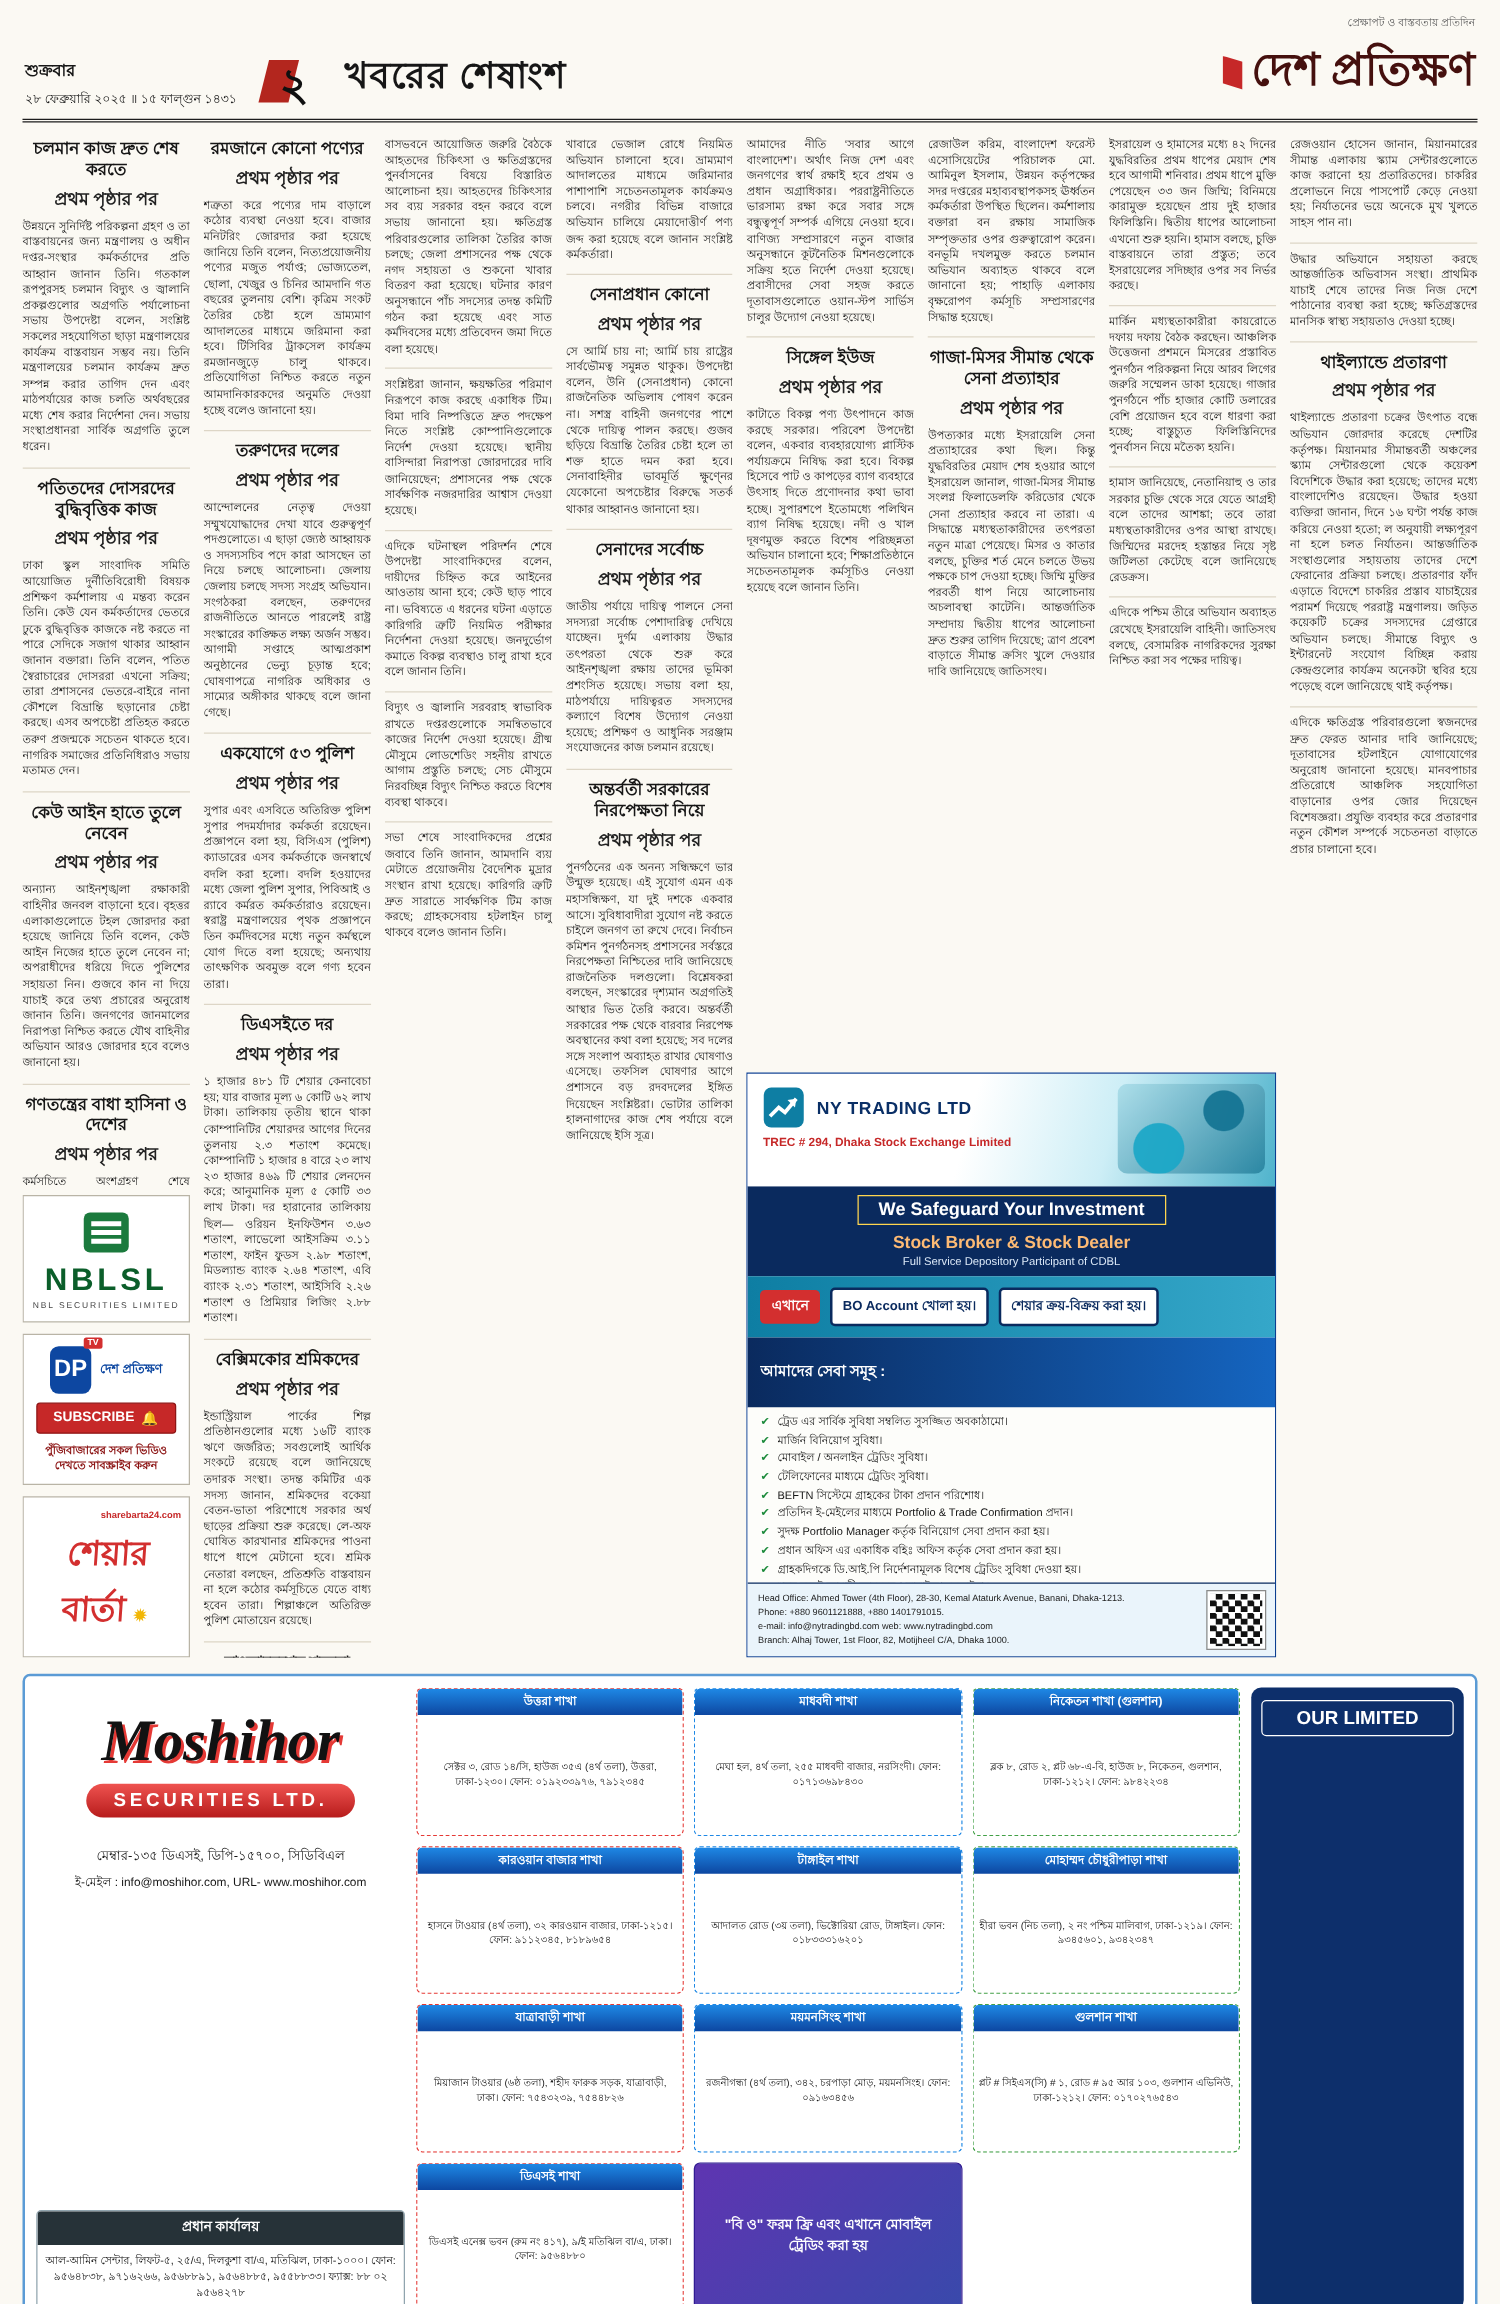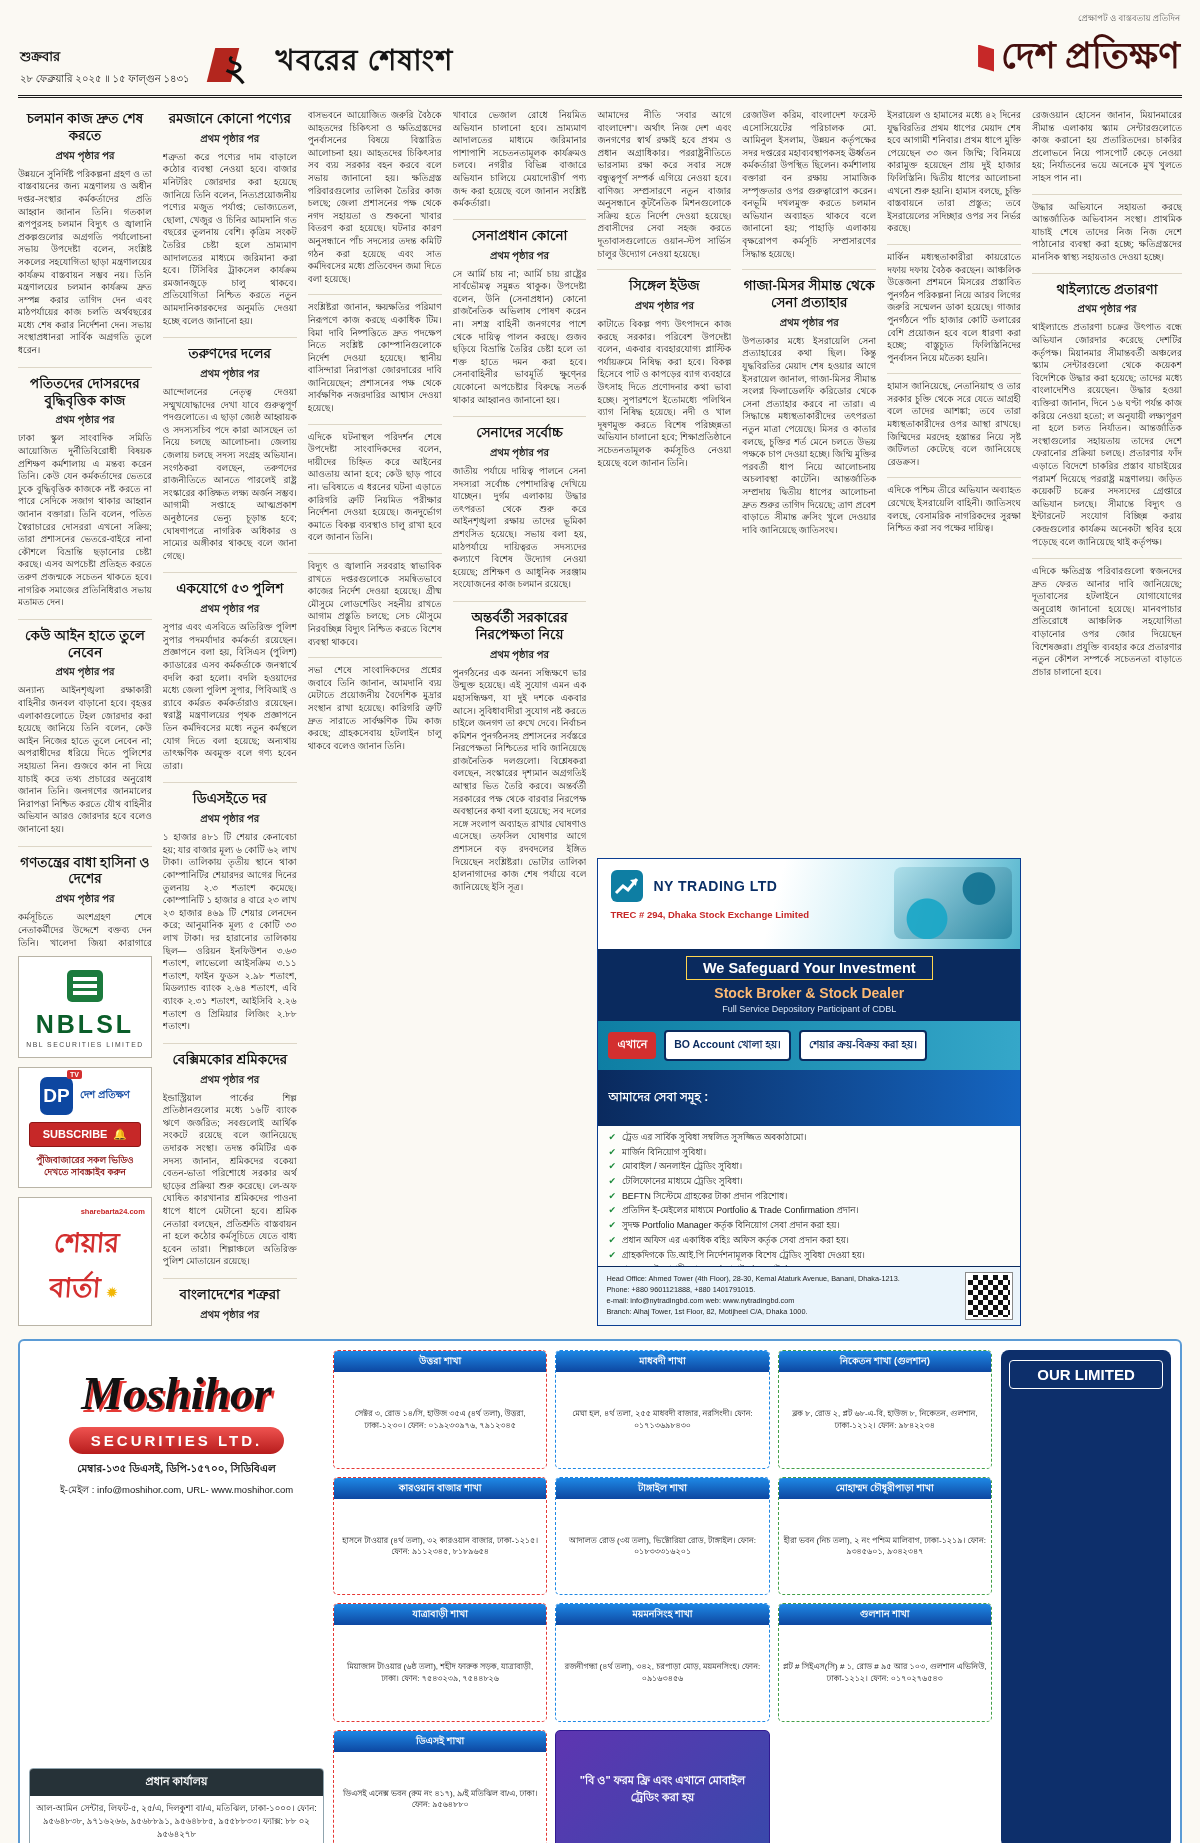--- a/index.html
+++ b/index.html
@@ -18,21 +18,21 @@
   .tagline{font-size:8.5px;color:#5a5a5a;margin-bottom:2px;}
   .brand-name{font-size:36px;font-weight:bold;color:#45100e;display:flex;align-items:center;gap:7px;justify-content:flex-end;font-family:"Liberation Serif","DejaVu Serif",serif;}
   .brand-mark{width:16px;height:27px;background:#c62828;clip-path:polygon(0 0,100% 18%,100% 100%,0 82%);}
 
   
   .content{display:grid;grid-template-columns:repeat(7,1fr) 1.12fr;gap:11px;padding:9px 0 4px;height:1232px;}
   .col{overflow:hidden;display:flex;flex-direction:column;min-height:0;}
   .article{padding:2px 0 6px;}
   .article + .article,.article + .para,.para + .article,.para + .para{border-top:1px solid #ddd6c6;margin-top:4px;padding-top:6px;}
   .atitle{font-size:13.5px;line-height:1.25;text-align:center;margin:2px 0 3px;font-weight:bold;}
-  .cont{font-size:10px;font-weight:bold;text-align:center;margin-bottom:3px;color:#222;}
+  .cont{font-size:14px;font-weight:bold;text-align:center;margin-bottom:3px;color:#222;}
   .abody,.para{font-size:9px;line-height:1.4;text-align:justify;}
   .para{padding:2px 0 5px;}
 
   
   .logo-stack{margin-top:auto;display:flex;flex-direction:column;gap:9px;padding-top:8px;}
   .adbox{border:1px solid #b9b4a6;background:#fff;padding:9px 6px;text-align:center;}
   .nbl-icon{display:block;margin:0 auto 4px;}
   .nbl-name{font-size:25px;font-weight:bold;color:#0b5e2a;letter-spacing:3px;}
   .nbl-sub{font-size:6.8px;letter-spacing:1.5px;color:#444;margin-top:2px;}
   .dp-row{display:flex;align-items:center;justify-content:center;gap:7px;}
@@ -69,21 +69,21 @@
   .chk{color:#1b8a3a;font-size:9px;font-weight:bold;flex:0 0 auto;}
   .ny-foot{border-top:1px solid #0a2a5e;background:#eaf4fb;padding:6px 8px;display:flex;gap:8px;align-items:center;flex:0 0 auto;}
   .ny-foot-text{flex:1;font-size:7.3px;line-height:1.5;color:#222;}
   .qr{width:46px;height:46px;background:repeating-conic-gradient(#111 0% 25%,#fff 0% 50%) 0 0/10px 10px;border:2px solid #fff;outline:1px solid #8a8a8a;flex:0 0 auto;}
 
   
   .moshihor{margin-top:9px;border:2px solid #5b9bd5;border-radius:6px;background:#fff;padding:9px;display:grid;grid-template-columns:295px 1fr 170px;gap:9px;height:520px;}
   .mo-left{display:flex;flex-direction:column;align-items:center;text-align:center;gap:3px;padding-top:16px;min-height:0;}
   .mo-name{font-size:47px;font-weight:bold;font-style:italic;color:#121212;text-shadow:2.5px 2.5px 0 #e53935;font-family:"Liberation Serif","DejaVu Serif",serif;}
   .mo-bar{background:linear-gradient(#ef5350,#b71c1c);color:#fff;font-weight:bold;font-size:15px;letter-spacing:3px;padding:5px 22px;border-radius:16px;margin-top:4px;}
-  .mo-member{font-size:10.5px;font-weight:bold;margin-top:4px;}
+  .mo-member{font-size:10.5px;font-weight:normal;margin-top:20px;}
   .mo-email{font-size:9.5px;margin-top:2px;}
   .mo-ho{margin-top:auto;width:100%;border:1px solid #90a4ae;border-radius:4px;overflow:hidden;}
   .mo-ho-title{background:#263238;color:#fff;font-weight:bold;font-size:11px;padding:4px;text-align:center;font-family:Liberation Serif, serif;}
   .mo-ho-body{font-size:8.6px;padding:6px;line-height:1.5;text-align:center;}
   .branches{display:grid;grid-template-columns:repeat(3,1fr);grid-auto-rows:1fr;gap:8px;min-height:0;}
   .branch{border:1.5px dashed #888;border-radius:5px;overflow:hidden;display:flex;flex-direction:column;background:#fff;min-height:0;}
   .btitle{background:linear-gradient(#1e88e5,#0d47a1);color:#fff;font-weight:bold;font-size:9.5px;text-align:center;padding:3px 2px;}
   .bbody{font-size:8px;line-height:1.45;text-align:center;padding:4px;flex:1;display:flex;align-items:center;justify-content:center;}
   .branches > :nth-child(3n+1){border-color:#e53935;}
   .branches > :nth-child(3n+2){border-color:#1e88e5;}

